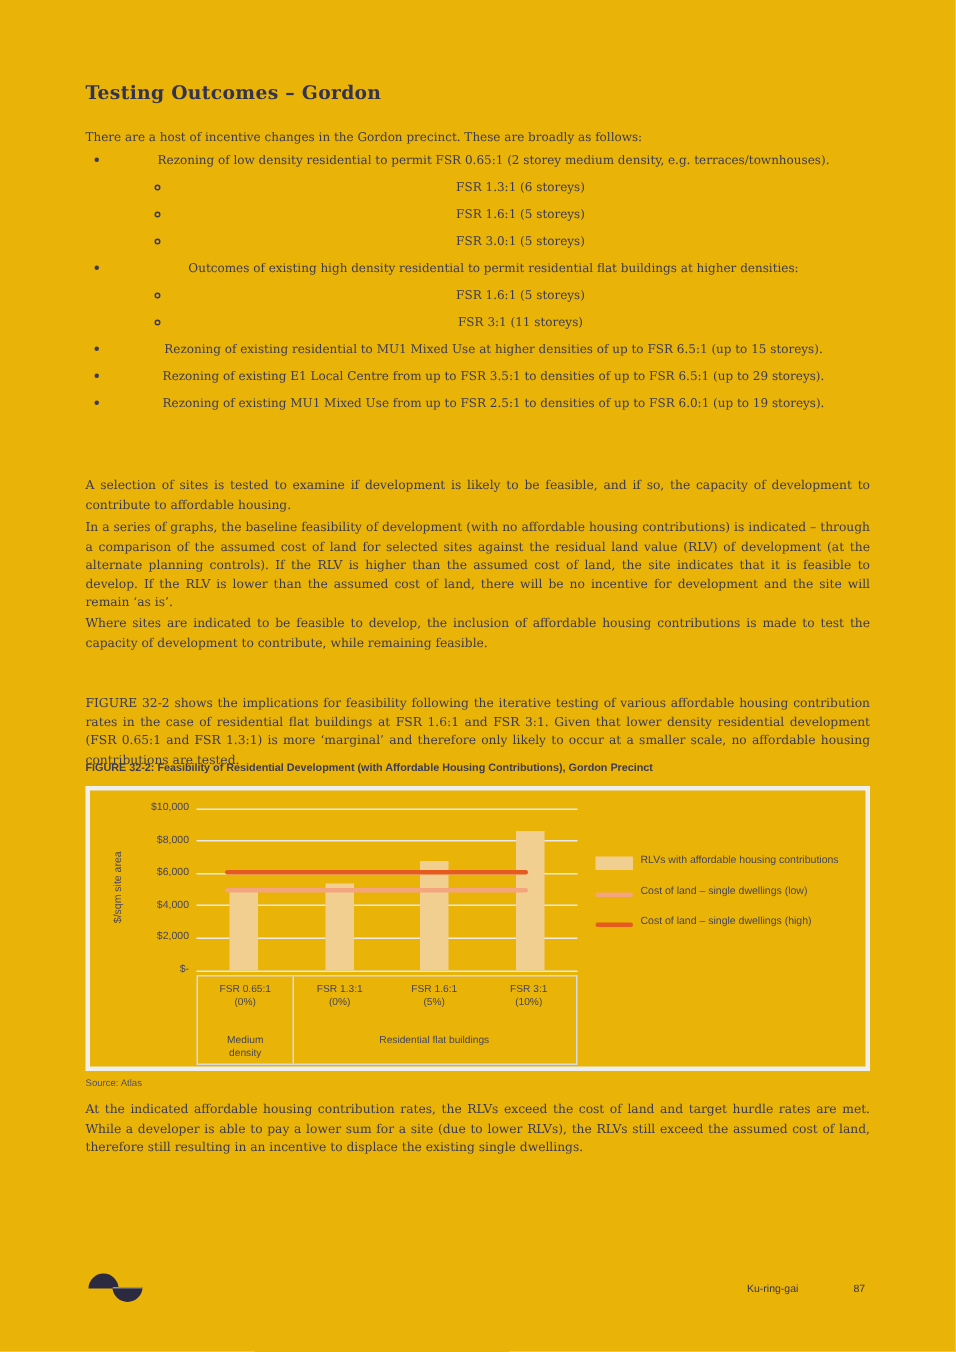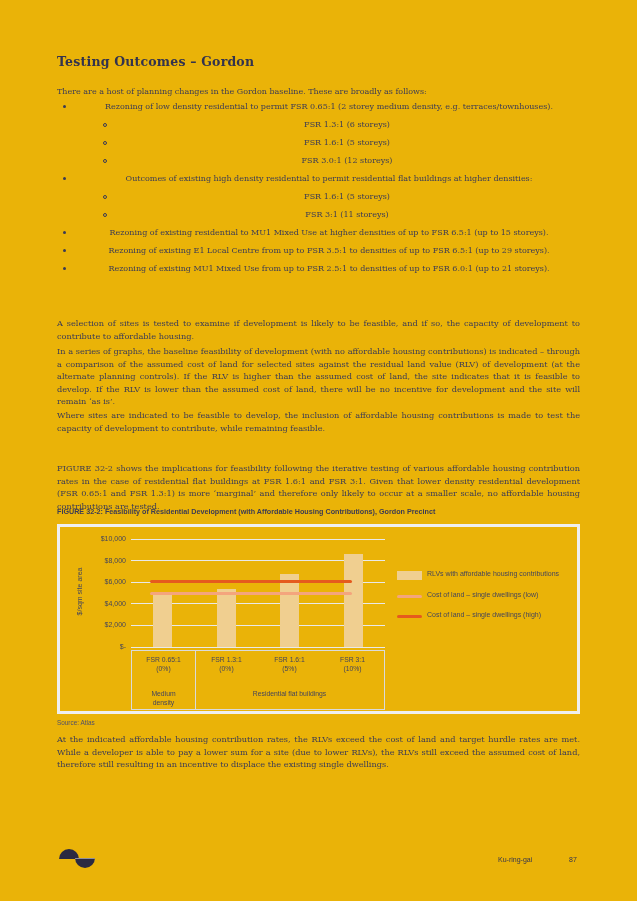--- a/index.html
+++ b/index.html
@@ -56,33 +56,33 @@
   .footer-doc{left:498px; top:856px; font-family:"Liberation Sans",sans-serif; font-size:7px; color:#34344E;}
   .footer-page{left:569px; top:856px; font-family:"Liberation Sans",sans-serif; font-size:7px; color:#34344E;}
 </style>
 </head>
 <body>
 
 <div class="page">
 
   <div class="abs col title">Testing Outcomes – Gordon</div>
 
-  <div class="abs col intro">There are a host of planning changes in the Gordon baseline. These are broadly as follows:</div>
+  <div class="abs col intro">There are a host of incentive changes in the Gordon precinct. These are broadly as follows:</div>
 
   <div class="abs col bullets">
       <div class="b-row"><div class="dot"></div><div style="display: inline;">Rezoning of low density residential to permit FSR 0.65:1 (2 storey medium density, e.g. terraces/townhouses).</div></div>
       <div class="b-row b-sub"><div class="dot"></div><div style="display: inline;">FSR 1.3:1 (6 storeys)</div></div>
       <div class="b-row b-sub"><div class="dot"></div><div style="display: inline;">FSR 1.6:1 (5 storeys)</div></div>
-      <div class="b-row b-sub"><div class="dot"></div><div style="display: inline;">FSR 3.0:1 (12 storeys)</div></div>
+      <div class="b-row b-sub"><div class="dot"></div><div style="display: inline;">FSR 3.0:1 (5 storeys)</div></div>
       <div class="b-row"><div class="dot"></div><div style="display: inline;">Outcomes of existing high density residential to permit residential flat buildings at higher densities:</div></div>
       <div class="b-row b-sub"><div class="dot"></div><div style="display: inline;">FSR 1.6:1 (5 storeys)</div></div>
       <div class="b-row b-sub"><div class="dot"></div><div style="display: inline;">FSR 3:1 (11 storeys)</div></div>
       <div class="b-row"><div class="dot"></div><div style="display: inline;">Rezoning of existing residential to MU1 Mixed Use at higher densities of up to FSR 6.5:1 (up to 15 storeys).</div></div>
       <div class="b-row"><div class="dot"></div><div style="display: inline;">Rezoning of existing E1 Local Centre from up to FSR 3.5:1 to densities of up to FSR 6.5:1 (up to 29 storeys).</div></div>
-      <div class="b-row"><div class="dot"></div><div style="display: inline;">Rezoning of existing MU1 Mixed Use from up to FSR 2.5:1 to densities of up to FSR 6.0:1 (up to 21 storeys).</div></div>
+      <div class="b-row"><div class="dot"></div><div style="display: inline;">Rezoning of existing MU1 Mixed Use from up to FSR 2.5:1 to densities of up to FSR 6.0:1 (up to 19 storeys).</div></div>
     </div>
 
   <div class="abs col para p-selection">A selection of sites is tested to examine if development is likely to be feasible, and if so, the capacity of development to contribute to affordable housing.</div>
 
   <div class="abs col para p-graphs">In a series of graphs, the baseline feasibility of development (with no affordable housing contributions) is indicated – through a comparison of the assumed cost of land for selected sites against the residual land value (RLV) of development (at the alternate planning controls). If the RLV is higher than the assumed cost of land, the site indicates that it is feasible to develop. If the RLV is lower than the assumed cost of land, there will be no incentive for development and the site will remain ‘as is’.</div>
 
   <div class="abs col para p-where">Where sites are indicated to be feasible to develop, the inclusion of affordable housing contributions is made to test the capacity of development to contribute, while remaining feasible.</div>
 
 
   <div class="abs col para p-figure">FIGURE 32-2 shows the implications for feasibility following the iterative testing of various affordable housing contribution rates in the case of residential flat buildings at FSR 1.6:1 and FSR 3:1. Given that lower density residential development (FSR 0.65:1 and FSR 1.3:1) is more ‘marginal’ and therefore only likely to occur at a smaller scale, no affordable housing contributions are tested.</div>

